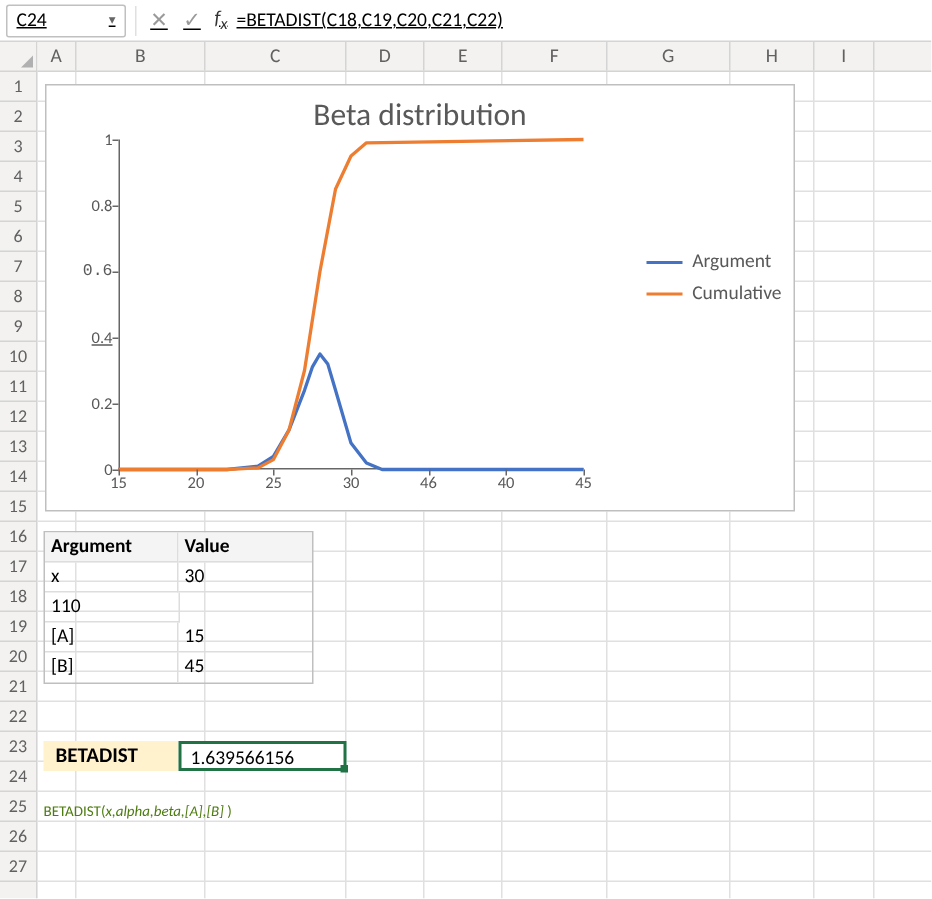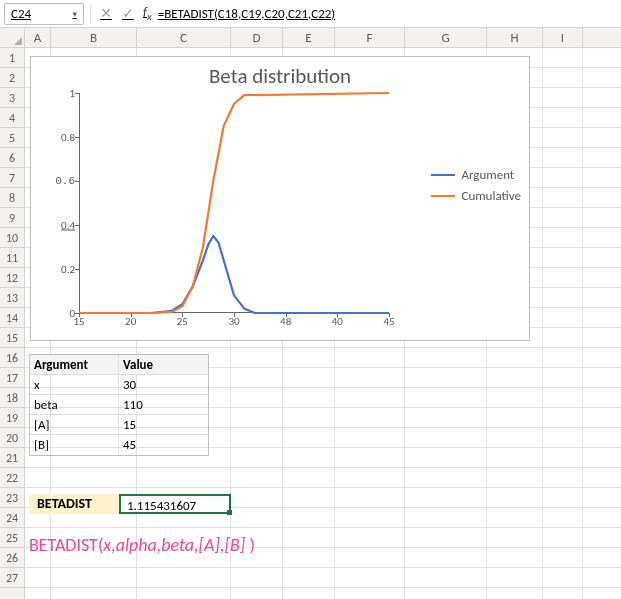--- a/index.html
+++ b/index.html
@@ -86,21 +86,21 @@
   .dt { position:absolute; left:29px; top:326px; width:180px; border:1px solid #bfbfbf;}
   .dt-row { display:flex; height:20px; }
   .dt-cell { width:90px; padding:0 4px; font-size:13px; line-height:20px;}
   .dt-head { font-weight:bold; background:#f4f4f4;}
   .dt-row:not(:last-child) .dt-cell { border-bottom:1px solid #ddd; }
   .dt-cell:first-child { border-right:1px solid #ddd;}
 
   .fnlabel { position:absolute; left:29px; top:466px; width:90px; line-height:20px; font-weight:bold; background:#fff2cc; padding-left:8px;}
   .fnresult { position:absolute; left:119px; top:466px; width:112px; height:20px; line-height:20px; border:2px solid #217346; background:#fff; padding-left:6px; font-size:13px;}
   .fill-handle { position:absolute; right:-3px; bottom:-3px; width:5px; height:5px; background:#217346;}
-  .syntax { position:absolute; left:29px; top:506px; font-size:18px; color:#ec4899;}
+  .syntax { position:absolute; left:29px; top:506px; font-size:10px; color:#4d7c0f;}
   .syntax .args { font-style:italic; }
 </style>
 </head>
 <body>
 
 <div class="fbar">
   <div class="name-box">
     <span>C24</span>
     <span class="nb-caret">▾</span>
   </div>
@@ -215,21 +215,21 @@
         <div class="tick-y" style="top: 0px;">1</div>
         <div style="position: absolute; left: -4px; width: 4px; height: 1px; background: rgb(102, 102, 102); top: 0px;"></div>
         <div class="tick-x" style="left: 0px;">15</div>
         <div style="position: absolute; top: 220px; height: 4px; width: 1px; background: rgb(102, 102, 102); left: 0px;"></div>
         <div class="tick-x" style="left: 51.6667px;">20</div>
         <div style="position: absolute; top: 220px; height: 4px; width: 1px; background: rgb(102, 102, 102); left: 51.6667px;"></div>
         <div class="tick-x" style="left: 103.333px;">25</div>
         <div style="position: absolute; top: 220px; height: 4px; width: 1px; background: rgb(102, 102, 102); left: 103.333px;"></div>
         <div class="tick-x" style="left: 155px;">30</div>
         <div style="position: absolute; top: 220px; height: 4px; width: 1px; background: rgb(102, 102, 102); left: 155px;"></div>
-        <div class="tick-x" style="left: 206.667px;">48</div>
+        <div class="tick-x" style="left: 206.667px;">46</div>
         <div style="position: absolute; top: 220px; height: 4px; width: 1px; background: rgb(102, 102, 102); left: 206.667px;"></div>
         <div class="tick-x" style="left: 258.333px;">40</div>
         <div style="position: absolute; top: 220px; height: 4px; width: 1px; background: rgb(102, 102, 102); left: 258.333px;"></div>
         <div class="tick-x" style="left: 310px;">45</div>
         <div style="position: absolute; top: 220px; height: 4px; width: 1px; background: rgb(102, 102, 102); left: 310px;"></div>
       </div>
     <div class="legend">
       <div>
         <span class="swatch" style="border-color:#4472C4"></span>
         <span>Argument</span>
@@ -245,36 +245,35 @@
     <div class="dt-row">
       <div class="dt-cell dt-head">Argument</div>
       <div class="dt-cell dt-head">Value</div>
     </div>
     <div id="dtrows">
         <div class="dt-row">
           <div class="dt-cell">x</div>
           <div class="dt-cell">30</div>
         </div>
         <div class="dt-row">
-          <div class="dt-cell">beta</div>
           <div class="dt-cell">110</div>
         </div>
         <div class="dt-row">
           <div class="dt-cell">[A]</div>
           <div class="dt-cell">15</div>
         </div>
         <div class="dt-row">
           <div class="dt-cell">[B]</div>
           <div class="dt-cell">45</div>
         </div>
       </div>
   </div>
 
   <div class="fnlabel">BETADIST</div>
   <div class="fnresult">
-    <span>1.115431607</span>
+    <span>1.639566156</span>
     <div class="fill-handle"></div>
   </div>
 
   <div class="syntax">
     <span>BETADIST(</span><span class="args">x,alpha,beta,[A],[B] </span><span>)</span>
   </div>
 </div>
 
 </body></html>

